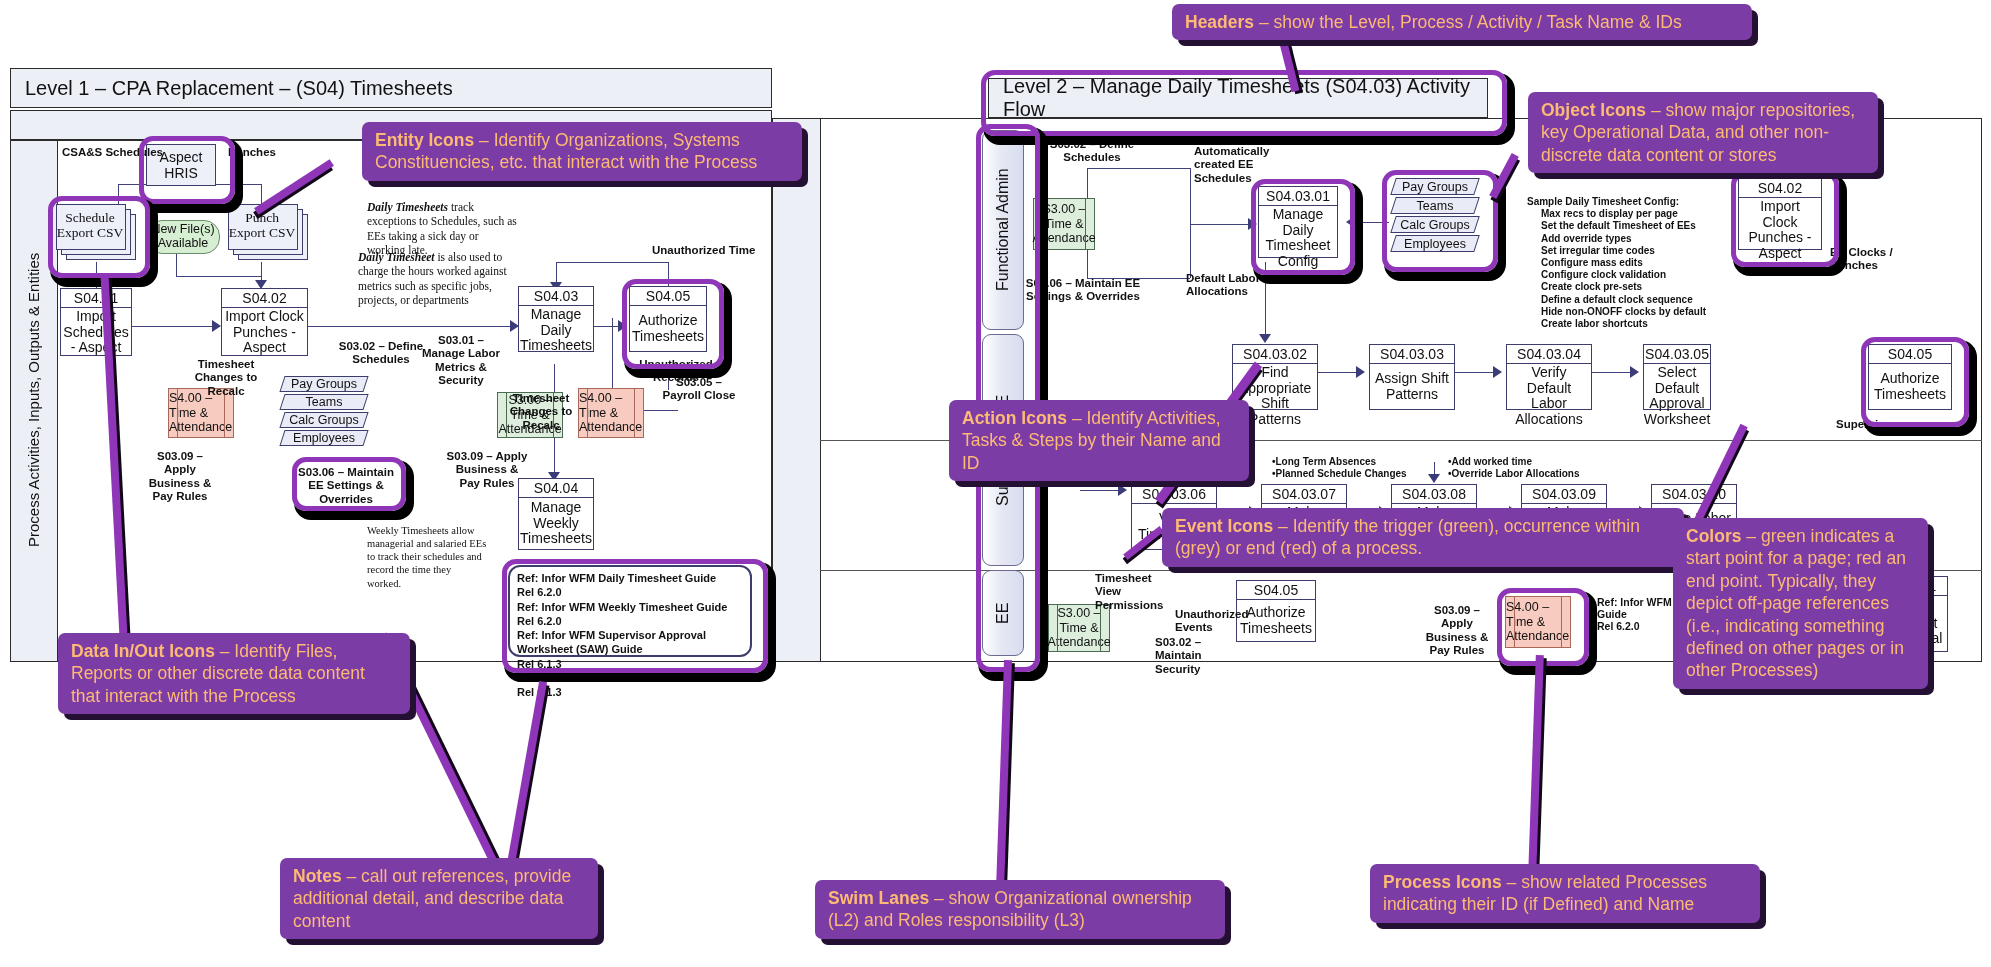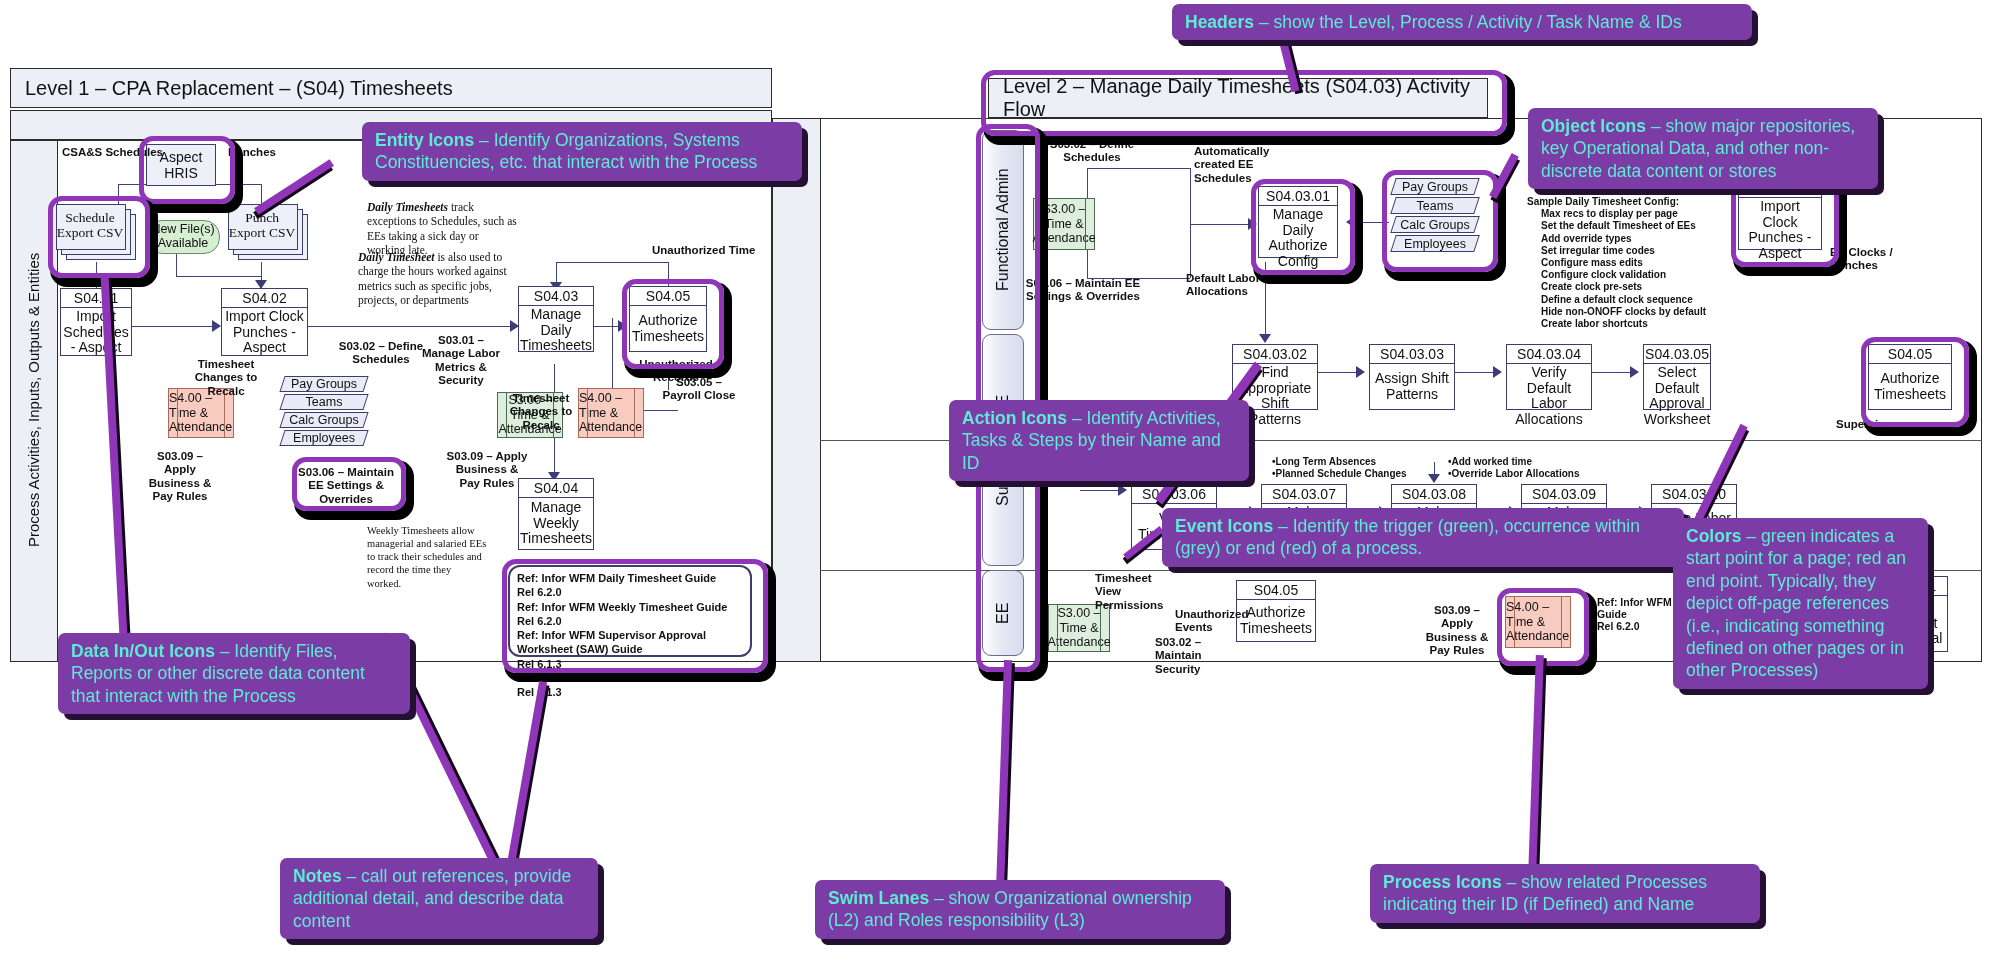--- a/index.html
+++ b/index.html
@@ -1,21 +1,21 @@
 <!DOCTYPE html>
 <html><head>
 <meta charset="utf-8">
 <style>
   html,body{margin:0;padding:0;background:#ffffff;}
   body{width:1991px;height:967px;position:relative;font-family:"Liberation Sans",sans-serif;overflow:hidden;}
 
   
   .callout{
     position:absolute;box-sizing:border-box;
-    background:#7C3CA5;color:#5eead4;
+    background:#7C3CA5;color:#fdba74;
     border-radius:7px;
     box-shadow:6px 6px 0 0 #241033;
     padding:7px 13px;
     font-size:17.5px;line-height:1.28;
     z-index:60;
   }
   .callout b{font-weight:bold;}
 
   
   .panelTitle{
@@ -335,21 +335,21 @@
 <div class="vline" style="left:1190px;top:224px;height:54px;"></div>
 <div class="hline" style="left:1190px;top:224px;width:62px;"></div>
 <div class="arrR" style="left:1248px;top:218px;"></div>
 
 <div class="gbox" style="left:1033px;top:198px;width:62px;height:52px;">
   <span>S3.00 – Time &amp; Attendance</span>
 </div>
 
 <div class="pbox" style="left:1258px;top:186px;width:80px;height:72px;">
   <div class="pid">S04.03.01</div>
-  <div class="pname">Manage Daily Authorize Config</div>
+  <div class="pname">Manage Daily Timesheet Config</div>
 </div>
 <div class="ring" style="left:1251px;top:179px;width:94px;height:86px;"></div>
 
 <div class="para" style="left:1393px;top:178px;width:84px;height:17px;"></div>
 <div class="paraTxt" style="left:1393px;top:178px;width:84px;height:17px;">Pay Groups</div>
 <div class="para" style="left:1393px;top:197px;width:84px;height:17px;"></div>
 <div class="paraTxt" style="left:1393px;top:197px;width:84px;height:17px;">Teams</div>
 <div class="para" style="left:1393px;top:216px;width:84px;height:17px;"></div>
 <div class="paraTxt" style="left:1393px;top:216px;width:84px;height:17px;">Calc Groups</div>
 <div class="para" style="left:1393px;top:235px;width:84px;height:17px;"></div>
@@ -500,21 +500,21 @@
 <div class="callout" style="left:1172px;top:4px;width:580px;">
   <b>Headers</b><span> – show the Level, Process / Activity / Task Name &amp; IDs</span>
 </div>
 
 <div class="leader" style="left:290px;top:142px;width:8px;height:90px;transform:rotate(57deg);"></div>
 <div class="callout" style="left:362px;top:122px;width:440px;">
   <b>Entity Icons</b><span> – Identify Organizations, Systems Constituencies, etc. that interact with the Process</span>
 </div>
 
 <div class="leader" style="left:1500px;top:152px;width:8px;height:48px;transform:rotate(28deg);"></div>
-<div class="callout" style="left:1528px;top:92px;width:350px;margin-top:16px;">
+<div class="callout" style="left:1528px;top:92px;width:350px;">
   <b>Object Icons</b><span> – show major repositories, key Operational Data, and other non-discrete data content or stores</span>
 </div>
 
 <div class="leader" style="left:1204px;top:348px;width:9px;height:170px;transform:rotate(36deg);"></div>
 <div class="callout" style="left:949px;top:400px;width:300px;">
   <b>Action Icons</b><span> – Identify Activities, Tasks &amp; Steps by their Name and ID</span>
 </div>
 
 <div class="leader" style="left:1140px;top:520px;width:7px;height:46px;transform:rotate(52deg);"></div>
 <div class="callout" style="left:1162px;top:508px;width:522px;">

